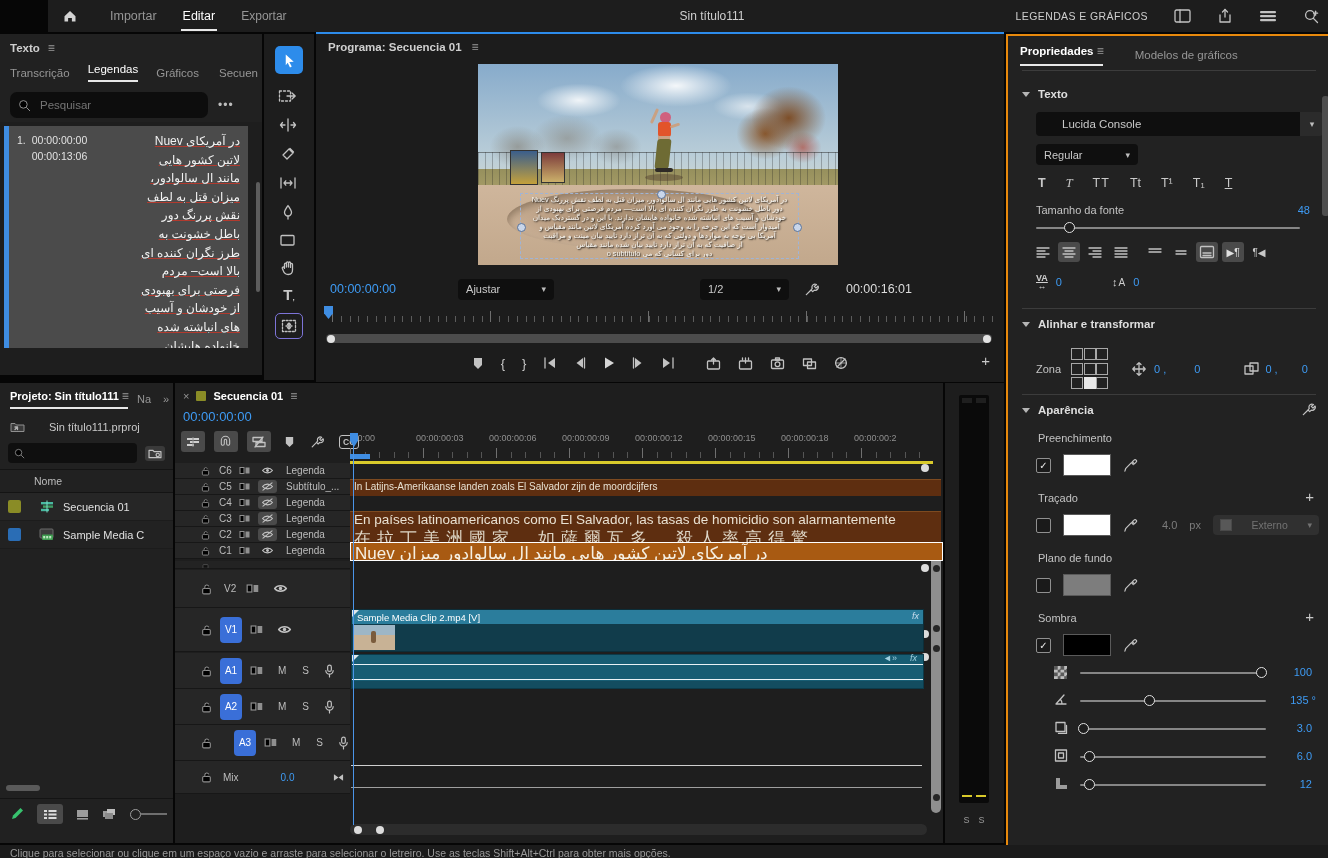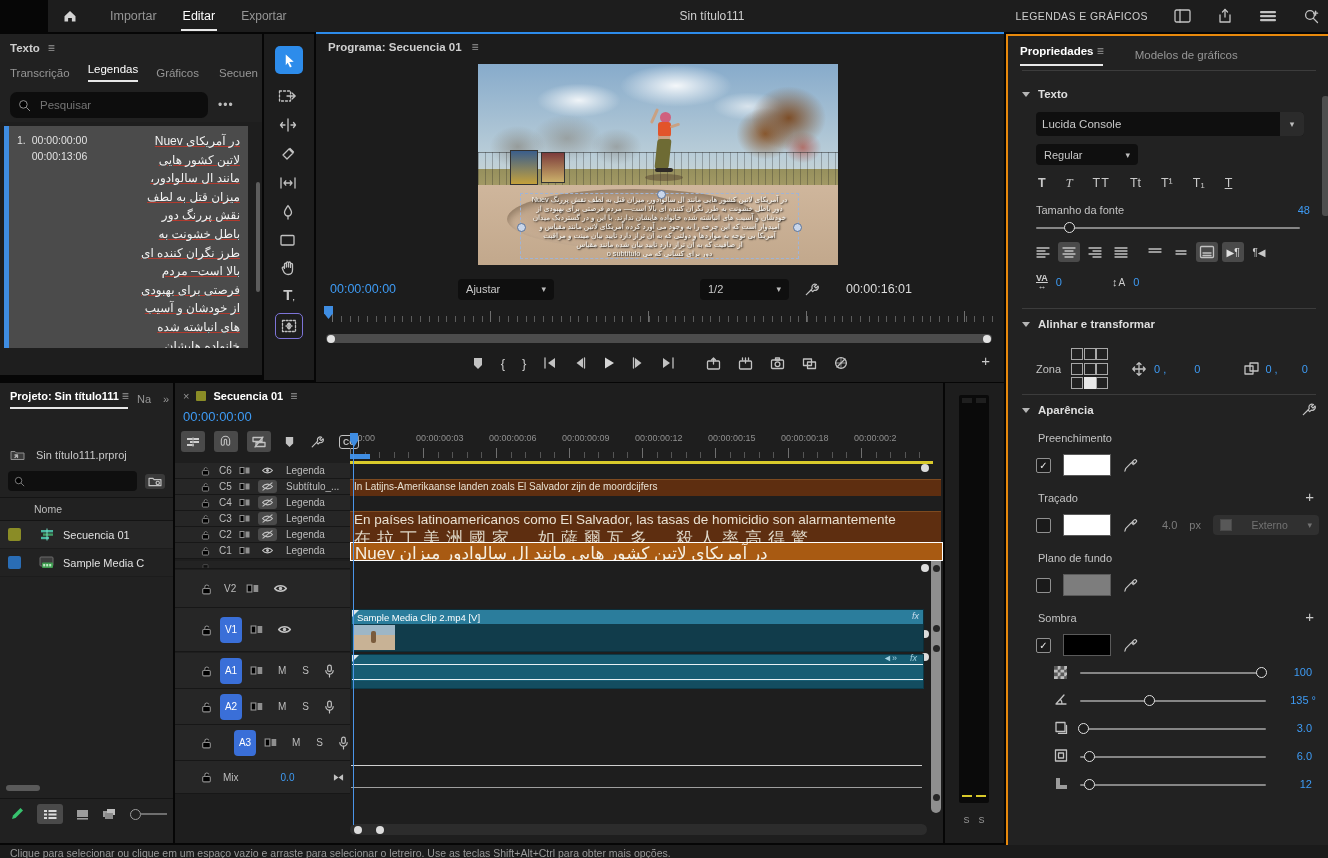--- a/index.html
+++ b/index.html
@@ -360,21 +360,21 @@
   </div>
 
   <div class="panel" style="left:0;top:383px;width:173px;height:460px;">
     <div style="display:flex;align-items:center;padding:6px 10px 4px;gap:6px;position:relative;">
       <span style="color:#fff;font-size:11px;font-weight:bold;border-bottom:2px solid #e8e8e8;padding-bottom:4px;white-space:nowrap;">
         <span>Projeto: Sin título111</span> <span class="menu-glyph">≡</span>
       </span>
       <span class="dim" style="position:absolute;right:22px;font-size:11px;">Na</span>
       <span class="dim" style="position:absolute;right:4px;font-size:11px;">»</span>
     </div>
-    <div style="display:flex;align-items:center;gap:11px;padding:8px 10px 2px;margin-top:28px;">
+    <div style="display:flex;align-items:center;gap:24px;padding:8px 10px 2px;">
       <span>
           <svg width="15" height="12" viewBox="0 0 15 12">
             <path class="icb" d="M1 2.5h4l1.5 1.5H14v6.5H1z" fill="#3a3a3a"></path>
             <path class="ic" d="M5 8.5 7.5 6M7.5 6v2.5M7.5 6H5" opacity=".9"></path>
           </svg>
         </span>
       <span style="color:#c9c9c9;font-size:11px;">Sin título111.prproj</span>
     </div>
     <div style="display:flex;align-items:center;gap:8px;padding:8px 8px 6px;">
       <div style="flex:1;height:20px;background:#0f0f0f;border-radius:4px;display:flex;align-items:center;padding:0 6px;gap:6px;">
@@ -875,21 +875,21 @@
         <span>Propriedades</span> <span class="menu-glyph">≡</span>
       </span>
       <span class="dim" style="margin-left:24px;font-size:11.5px;">Modelos de gráficos</span>
     </div>
     <div class="divider" style="top:34px;"></div>
 
     <div class="sechead" style="left:14px;top:52px;">
       <span class="tri-d"></span>
       <span>Texto</span>
     </div>
-    <div class="dd" style="position:absolute;left:28px;top:76px;width:262px;height:24px;padding-left:6px;justify-content:space-between;">
+    <div class="dd" style="position:absolute;left:28px;top:76px;width:262px;height:24px;padding-left:26px;justify-content:space-between;">
       <span style="font-size:11.5px;">Lucida Console</span>
       <span style="width:24px;height:24px;background:#2b2b2b;border-radius:0 4px 4px 0;display:flex;align-items:center;justify-content:center;" class="chev">▾</span>
     </div>
     <div class="dd" style="position:absolute;left:28px;top:108px;width:86px;height:21px;padding:0 8px;justify-content:space-between;">
       <span style="font-size:11px;">Regular</span>
         <span class="chev">▾</span>
     </div>
     <div style="position:absolute;left:30px;top:140px;display:flex;gap:20px;align-items:baseline;color:#c9c9c9;font-size:12.5px;">
       <span style="font-weight:bold;">T</span>
       <span style="font-style:italic;font-family:'Liberation Serif',serif;">T</span>

